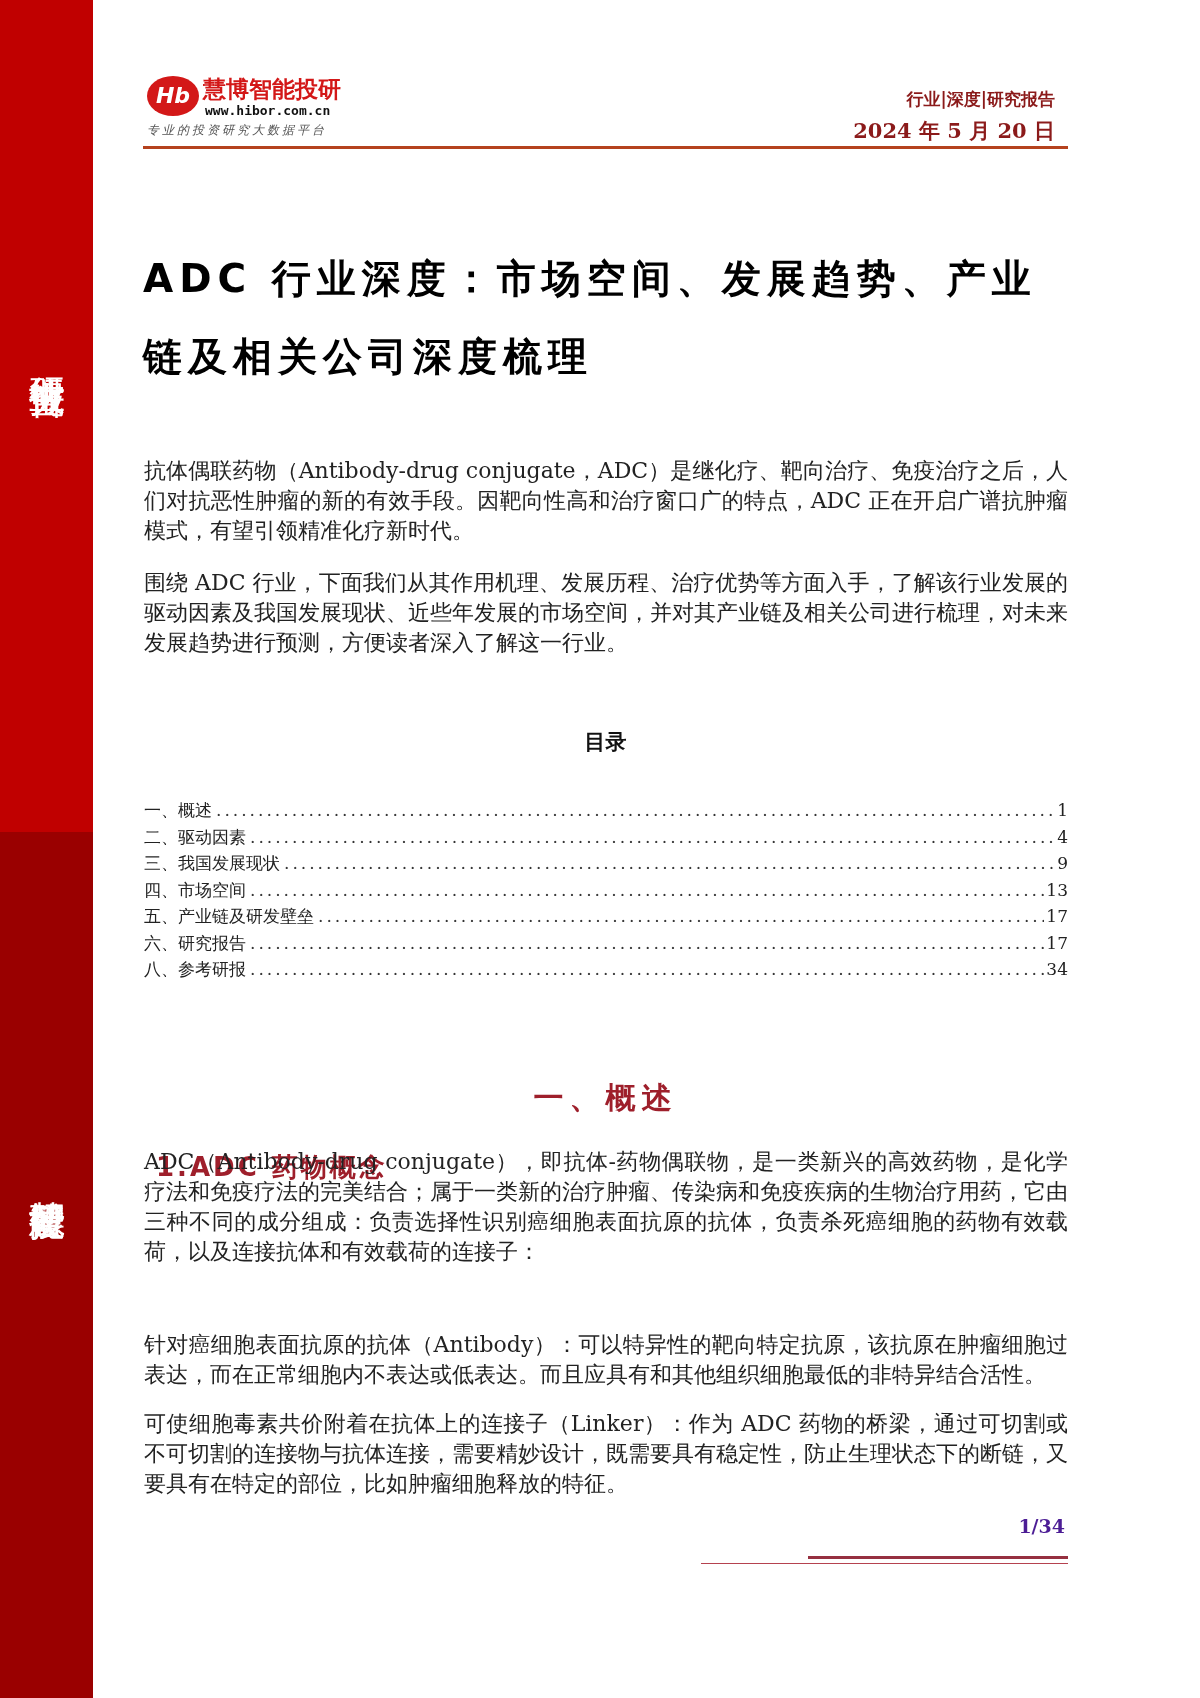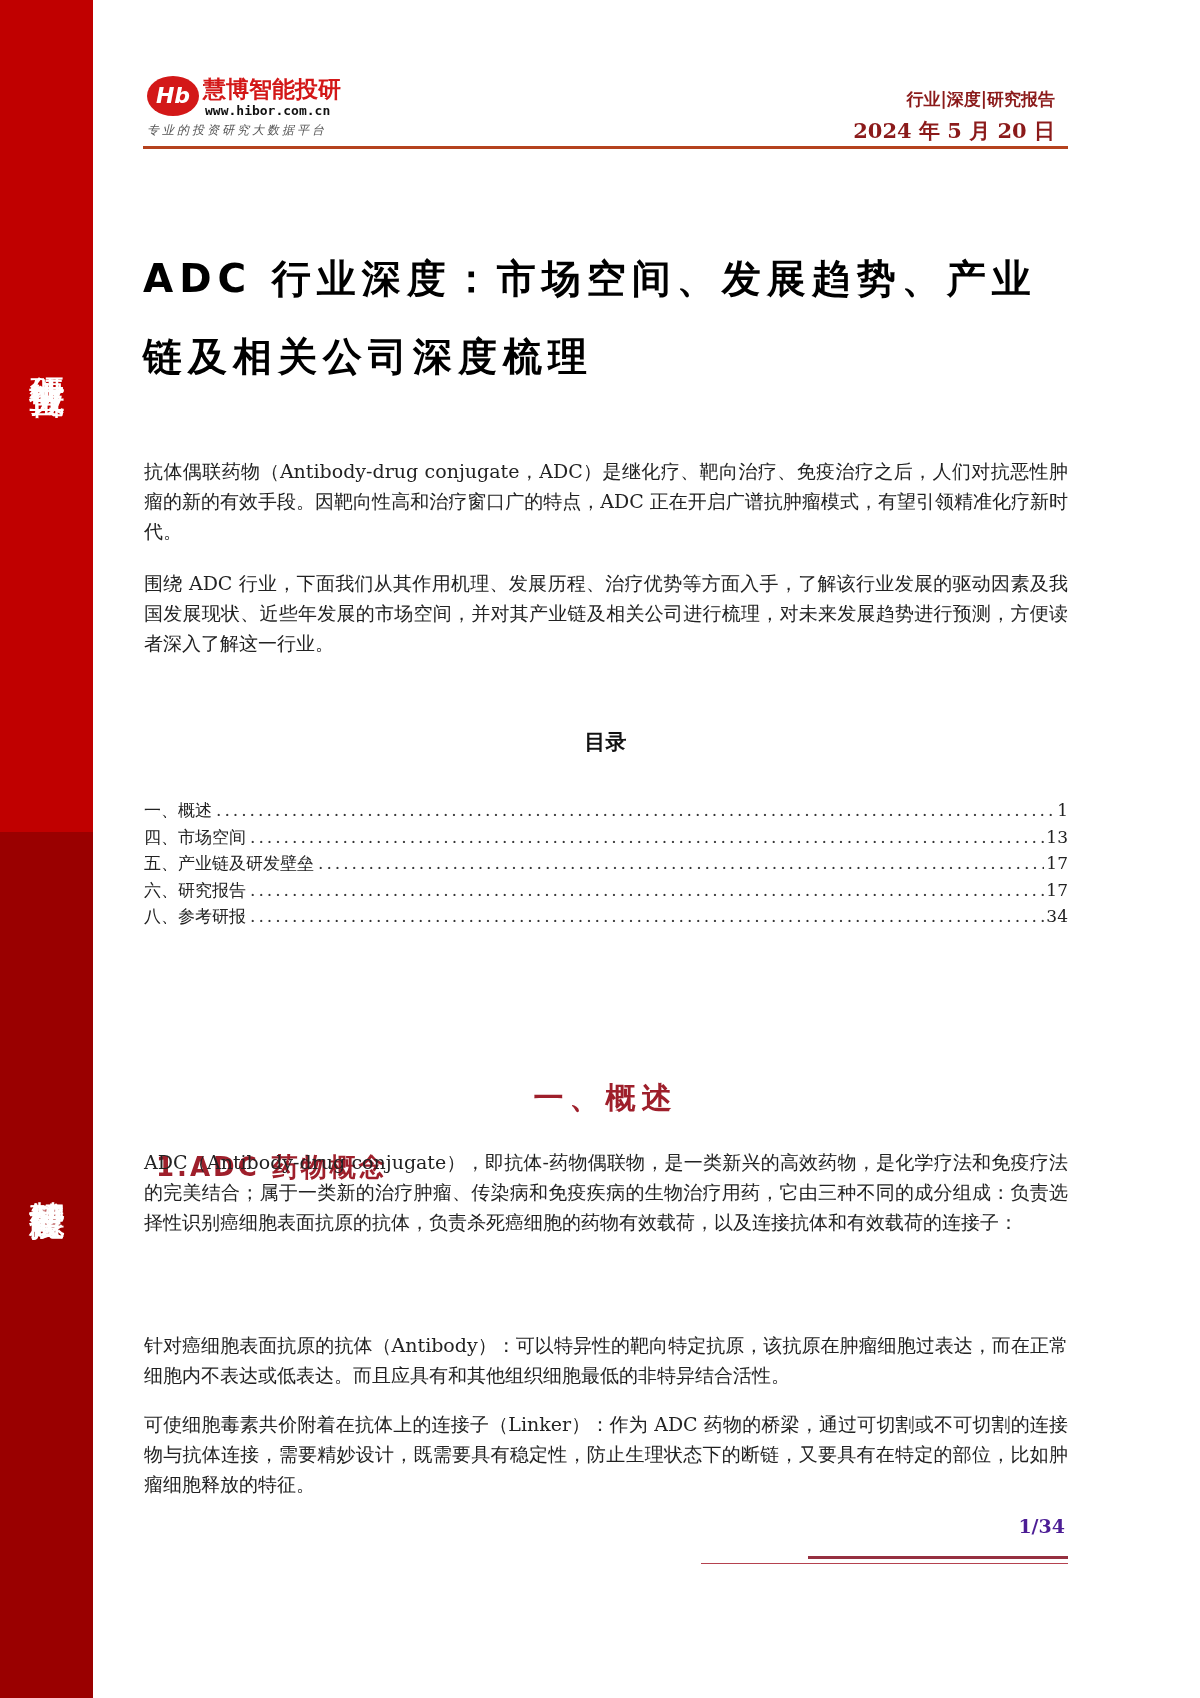--- a/index.html
+++ b/index.html
@@ -67,21 +67,21 @@
 
     
     .doc-title {
       position: absolute; left: 143px; top: 240px; width: 925px;
       color: #000000; font-family: "DejaVu Sans", sans-serif; font-weight: bold;
       font-size: 39px; line-height: 78px; text-align: left; letter-spacing: 6px;
     }
 
     .para {
       position: absolute; left: 144px; width: 924px;
-      font-size: 19px; line-height: 30px; color: #222;
+      font-size: 22px; line-height: 30px; color: #222;
       text-align: justify; margin: 0;
     }
     .p1 { top: 456px; }
     .p2 { top: 568px; }
 
     .toc-title {
       position: absolute; left: 143px; top: 728px; width: 925px; text-align: center;
       font-family: "DejaVu Sans", sans-serif; font-weight: bold; font-size: 21px; color: #111;
     }
     .toc {
@@ -153,20 +153,30 @@
 <p class="para p2">围绕 ADC 行业，下面我们从其作用机理、发展历程、治疗优势等方面入手，了解该行业发展的驱动因素及我国发展现状、近些年发展的市场空间，并对其产业链及相关公司进行梳理，对未来发展趋势进行预测，方便读者深入了解这一行业。</p>
 
 <div class="toc-title">目录</div>
 <div class="toc">
   <div class="toc-row">
     <span class="toc-label">一、概述</span>
     <span class="toc-dots"></span>
     <span class="toc-page">1</span>
   </div>
   <div class="toc-row">
+    <span class="toc-label">二、驱动因素</span>
+    <span class="toc-dots"></span>
+    <span class="toc-page">4</span>
+  </div>
+  <div class="toc-row">
+    <span class="toc-label">三、我国发展现状</span>
+    <span class="toc-dots"></span>
+    <span class="toc-page">9</span>
+  </div>
+  <div class="toc-row">
     <span class="toc-label">四、市场空间</span>
     <span class="toc-dots"></span>
     <span class="toc-page">13</span>
   </div>
   <div class="toc-row">
     <span class="toc-label">五、产业链及研发壁垒</span>
     <span class="toc-dots"></span>
     <span class="toc-page">17</span>
   </div>
   <div class="toc-row">

